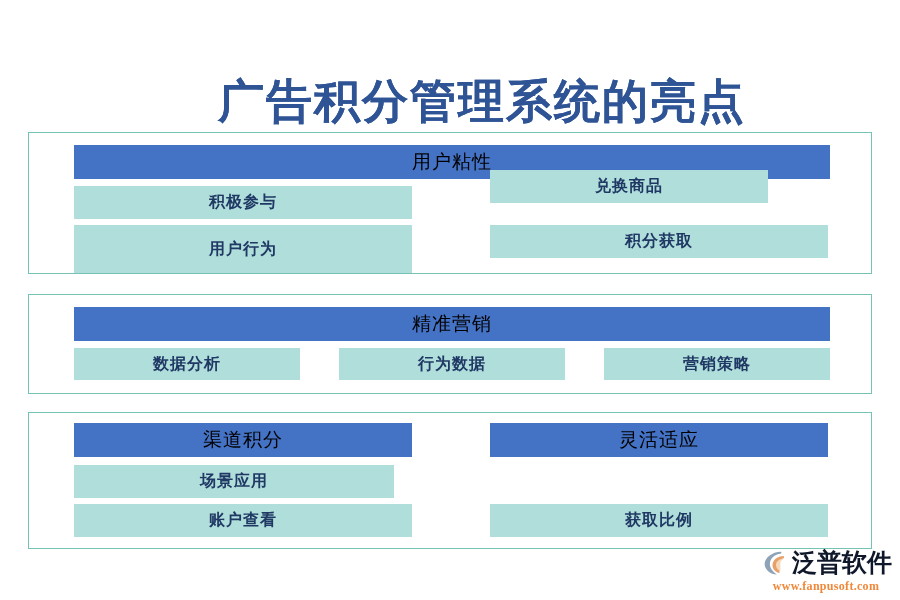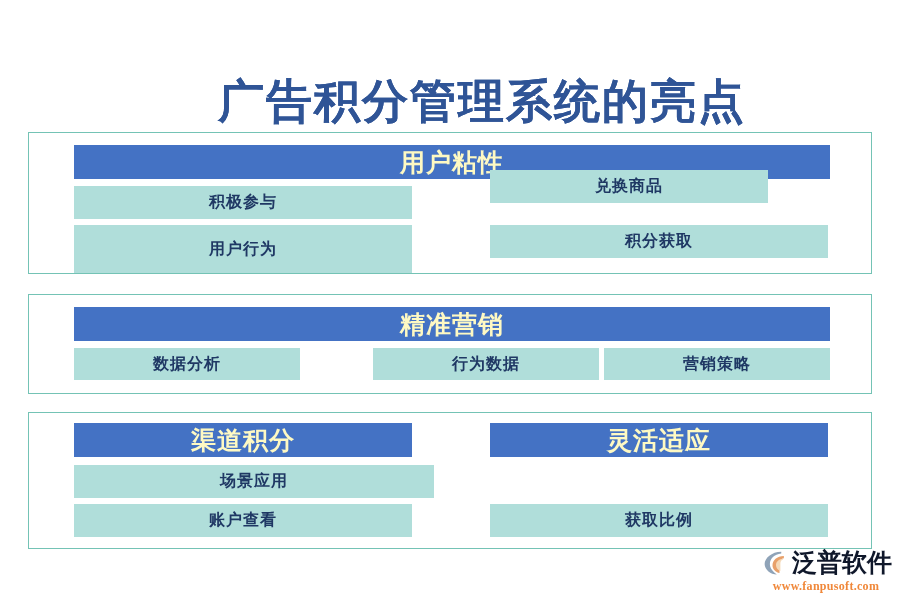--- a/index.html
+++ b/index.html
@@ -50,23 +50,23 @@
     background: #ffffff;
   }
   #panel-1 { top: 132px;  height: 142px; }
   #panel-2 { top: 294px;  height: 100px; padding-left: 13px; }
   #panel-3 { top: 412px;  height: 137px; }
 
   
   .hdr {
     position: absolute;
     background: #4472C4;
-    color: #fef9c3;
-    font-size: 25px;
-    font-weight: 700;
+    color: #000000;
+    font-size: 19px;
+    font-weight: 400;
     letter-spacing: 1px;
     display: flex;
     align-items: center;
     justify-content: center;
     white-space: nowrap;
   }
   .item {
     position: absolute;
     background: #B0DEDA;
     color: #1F3864;
@@ -82,27 +82,27 @@
   
   #p1-header { left: 45px;  top: 12px;  width: 756px; height: 34px; }
   #p1-i0 { left: 45px;  top: 53px;  width: 338px; height: 33px; }
   #p1-i1 { left: 461px; top: 37px;  width: 278px; height: 33px; }
   #p1-i2 { left: 45px;  top: 92px;  width: 338px; height: 48px; }
   #p1-i3 { left: 461px; top: 92px;  width: 338px; height: 33px; }
 
   
   #p2-header { left: 45px;  top: 12px;  width: 756px; height: 34px; }
   #p2-i0 { left: 45px;  top: 53px;  width: 226px; height: 32px; }
-  #p2-i1 { left: 310px; top: 53px;  width: 226px; height: 32px; margin-left: 34px; }
+  #p2-i1 { left: 310px; top: 53px;  width: 226px; height: 32px; }
   #p2-i2 { left: 575px; top: 53px;  width: 226px; height: 32px; }
 
   
   #p3-headerA { left: 45px;  top: 10px;  width: 338px; height: 34px; }
   #p3-headerB { left: 461px; top: 10px;  width: 338px; height: 34px; }
-  #p3-a0 { left: 45px;  top: 52px;  width: 360px; height: 33px; }
+  #p3-a0 { left: 45px;  top: 52px;  width: 320px; height: 33px; }
   #p3-a1 { left: 45px;  top: 91px;  width: 338px; height: 33px; }
   #p3-b0 { left: 461px; top: 52px;  width: 338px; height: 33px; }
   #p3-b1 { left: 461px; top: 91px;  width: 338px; height: 33px; }
 
   
   .logo {
     position: absolute;
     left: 762px;
     top: 548px;
     width: 128px;

